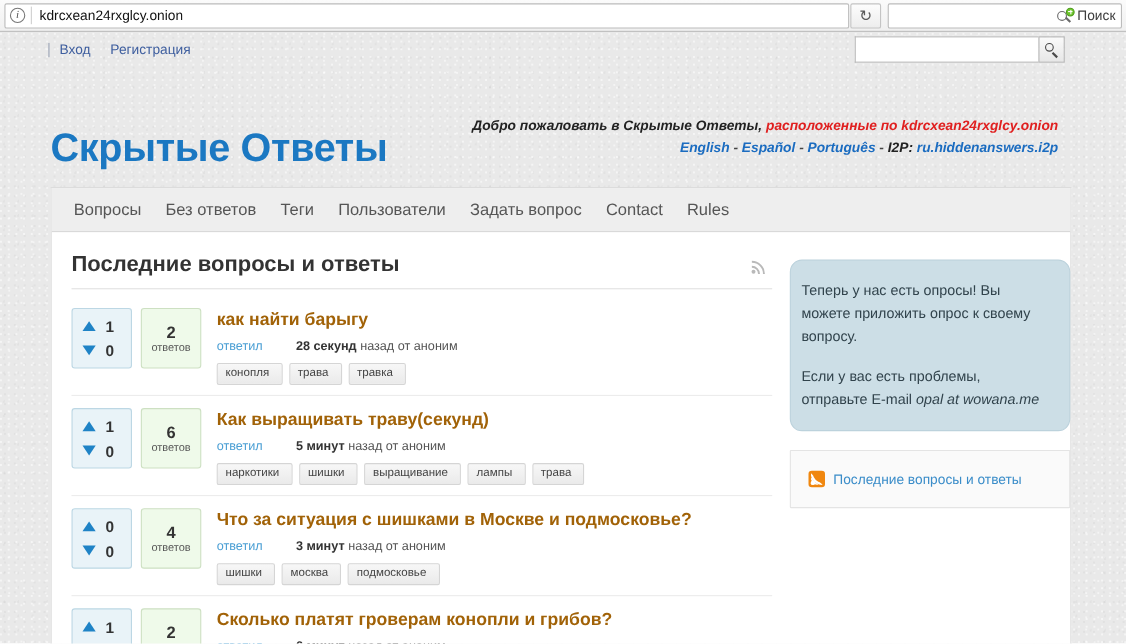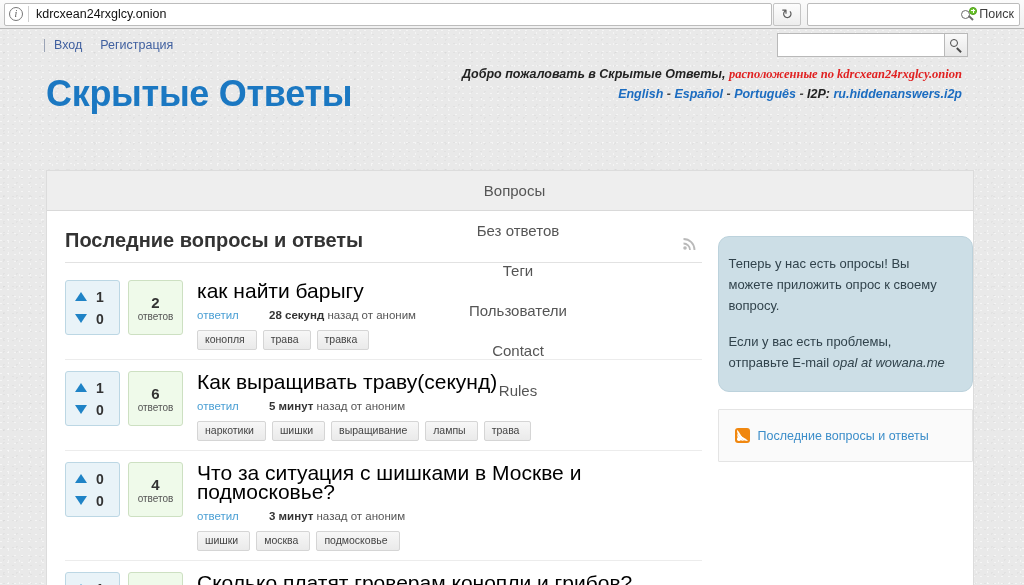--- a/index.html
+++ b/index.html
@@ -159,20 +159,21 @@
     position: absolute; left: 7px; top: 8px;
     width: 6px; height: 1.5px; background: #4a4a4a;
     transform: rotate(45deg); transform-origin: left center;
   }
 
   
   .site-header {
     height: 72px;
     position: relative;
     padding-left: 44px;
+    margin-top: 40px;
   }
   .site-title {
     position: absolute;
     left: 46px;
     top: 12px;
     font-size: 36px;
     font-weight: bold;
     color: #1b78c2;
     letter-spacing: -0.3px;
     text-decoration: none;
@@ -182,21 +183,21 @@
     position: absolute;
     right: 62px;
     top: 6px;
     text-align: right;
     font-size: 12.5px;
     font-style: italic;
     font-weight: bold;
     color: #222;
     font-family: "Liberation Sans", sans-serif;
   }
-  .welcome .red { color: #e02020; font-family: Liberation Serif, serif; }
+  .welcome .red { color: #e02020; }
   .lang-line {
     position: absolute;
     right: 62px;
     top: 26px;
     text-align: right;
     font-size: 12.5px;
     font-style: italic;
     font-weight: bold;
   }
   .lang-line a { color: #1b6cc0; text-decoration: none; }
@@ -214,21 +215,20 @@
     border-bottom: none;
     height: 416px;
   }
   .nav {
     height: 40px;
     background: #eeeeee;
     border-bottom: 1px solid #d9d9d9;
     display: flex;
     align-items: center;
     padding-left: 16px;
-    flex-direction: column;
   }
   .nav a {
     font-size: 15px;
     color: #555;
     text-decoration: none;
     padding: 0 11px;
     line-height: 40px;
   }
   .nav a:first-child { padding-left: 4px; }
 
@@ -303,23 +303,23 @@
     flex-direction: column;
     align-items: center;
     justify-content: center;
   }
   .a-num { font-size: 15px; font-weight: bold; color: #333; line-height: 17px; }
   .a-lbl { font-size: 10px; color: #555; }
 
   .q-body { padding-left: 14px; flex: 1; min-width: 0; }
   .q-title {
     display: block;
-    font-size: 21px;
-    font-weight: normal;
-    color: #000000;
+    font-size: 16px;
+    font-weight: bold;
+    color: #a16207;
     text-decoration: none;
     margin-top: 1px;
     line-height: 19px;
   }
   .q-meta {
     font-size: 11.5px;
     color: #555;
     margin-top: 9px;
   }
   .q-meta .verb { color: #4a9fd4; }
@@ -437,20 +437,21 @@
     </div>
   </div>
 
   <div class="wrap">
 
     <div class="nav">
       <a href="#">Вопросы</a>
       <a href="#">Без ответов</a>
       <a href="#">Теги</a>
       <a href="#">Пользователи</a>
+      <a href="#">Задать вопрос</a>
       <a href="#">Contact</a>
       <a href="#">Rules</a>
     </div>
 
     <div class="columns">
 
       <div class="main-col">
         <div class="page-title">
           <span>Последние вопросы и ответы</span>
           <span class="rss-small">

